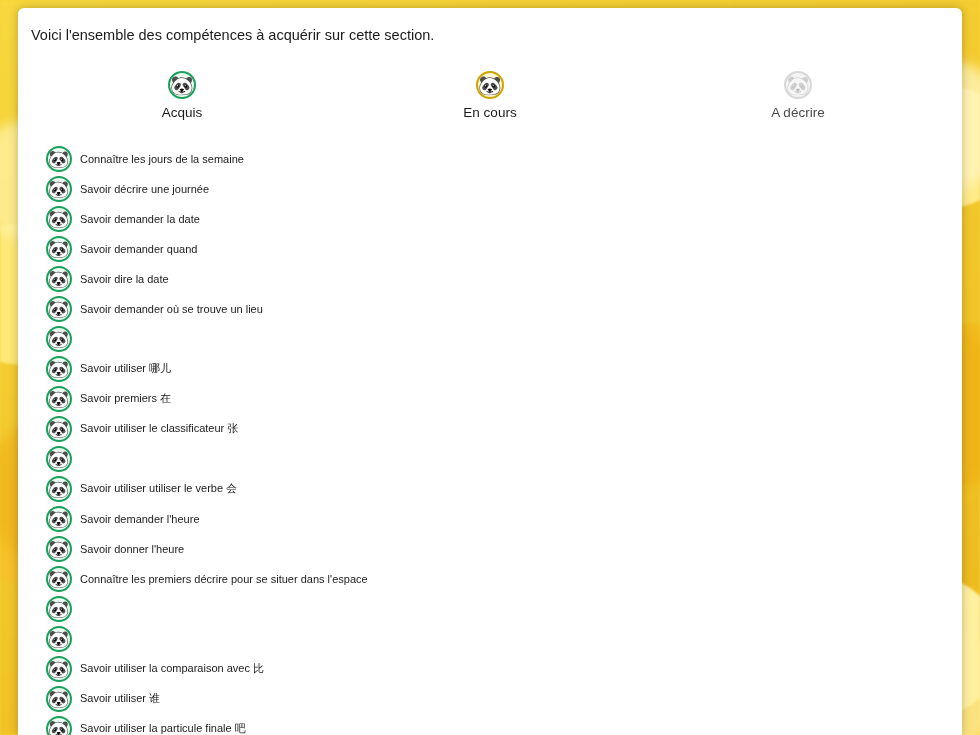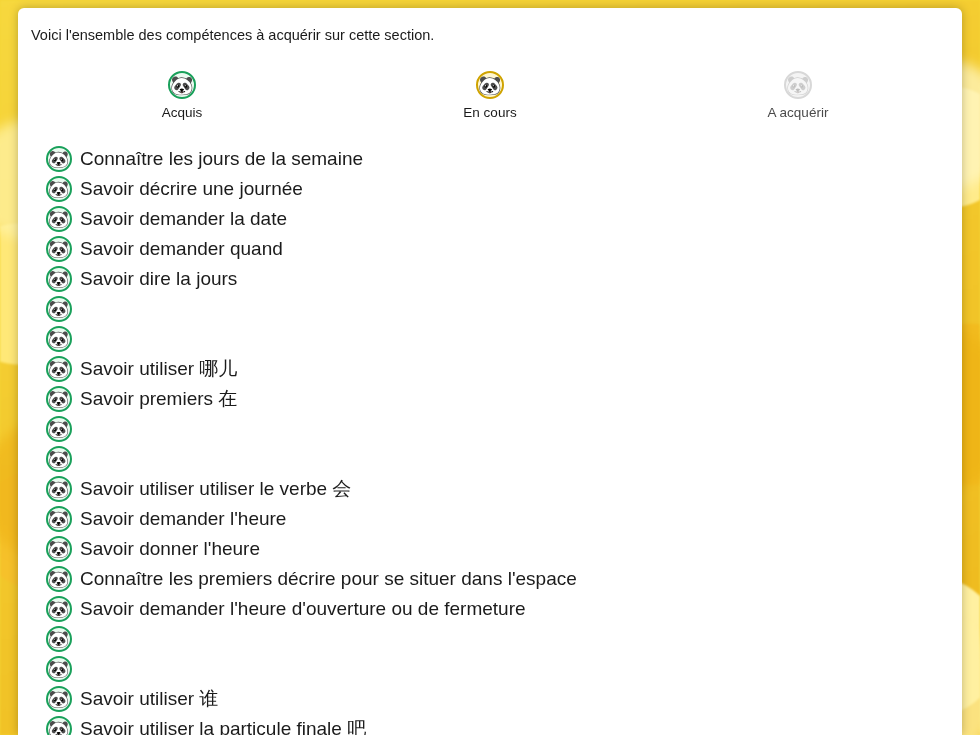--- a/index.html
+++ b/index.html
@@ -118,21 +118,21 @@
     margin-top: 24px;
     padding: 0 0 0 28px;
   }
   .skill-row {
     display: flex;
     align-items: center;
     height: 30px;
   }
   .skill-text {
     margin-left: 8px;
-    font-size: 19px;
+    font-size: 11px;
     color: #1b1b1b;
     white-space: nowrap;
   }
 </style>
 </head>
 <body>
 
 <div id="bg-art">
   <div class="blob" style="left:-30px;top:120px;width:120px;height:120px;background:#fff3a8;"></div>
   <div class="blob" style="left:-20px;top:420px;width:140px;height:140px;background:#f0b61a;"></div>
@@ -159,21 +159,21 @@
           <span class="ring"></span>
             <span class="face">🐼</span>
         </span>
         <span class="legend-label">En cours</span>
       </div>
       <div class="legend-item">
         <span class="panda aacq big">
           <span class="ring"></span>
             <span class="face">🐼</span>
         </span>
-        <span class="legend-label muted">A acquérir</span>
+        <span class="legend-label muted">A décrire</span>
       </div>
     </div>
 
     <div class="skills" id="skills-list">
         <div class="skill-row">
           <span class="panda acquis">
             <span class="ring"></span>
             <span class="face">🐼</span>
           </span>
           <span class="skill-text">Connaître les jours de la semaine</span>
@@ -197,27 +197,28 @@
             <span class="ring"></span>
             <span class="face">🐼</span>
           </span>
           <span class="skill-text">Savoir demander quand</span>
         </div>
         <div class="skill-row">
           <span class="panda acquis">
             <span class="ring"></span>
             <span class="face">🐼</span>
           </span>
-          <span class="skill-text">Savoir dire la jours</span>
-        </div>
-        <div class="skill-row">
-          <span class="panda acquis">
-            <span class="ring"></span>
-            <span class="face">🐼</span>
-          </span>
+          <span class="skill-text">Savoir dire la date</span>
+        </div>
+        <div class="skill-row">
+          <span class="panda acquis">
+            <span class="ring"></span>
+            <span class="face">🐼</span>
+          </span>
+          <span class="skill-text">Savoir demander où se trouve un lieu</span>
         </div>
         <div class="skill-row">
           <span class="panda acquis">
             <span class="ring"></span>
             <span class="face">🐼</span>
           </span>
         </div>
         <div class="skill-row">
           <span class="panda acquis">
             <span class="ring"></span>
@@ -230,20 +231,21 @@
             <span class="ring"></span>
             <span class="face">🐼</span>
           </span>
           <span class="skill-text">Savoir premiers 在</span>
         </div>
         <div class="skill-row">
           <span class="panda acquis">
             <span class="ring"></span>
             <span class="face">🐼</span>
           </span>
+          <span class="skill-text">Savoir utiliser le classificateur 张</span>
         </div>
         <div class="skill-row">
           <span class="panda acquis">
             <span class="ring"></span>
             <span class="face">🐼</span>
           </span>
         </div>
         <div class="skill-row">
           <span class="panda acquis">
             <span class="ring"></span>
@@ -270,33 +272,33 @@
             <span class="ring"></span>
             <span class="face">🐼</span>
           </span>
           <span class="skill-text">Connaître les premiers décrire pour se situer dans l'espace</span>
         </div>
         <div class="skill-row">
           <span class="panda acquis">
             <span class="ring"></span>
             <span class="face">🐼</span>
           </span>
-          <span class="skill-text">Savoir demander l'heure d'ouverture ou de fermeture</span>
-        </div>
-        <div class="skill-row">
-          <span class="panda acquis">
-            <span class="ring"></span>
-            <span class="face">🐼</span>
-          </span>
-        </div>
-        <div class="skill-row">
-          <span class="panda acquis">
-            <span class="ring"></span>
-            <span class="face">🐼</span>
-          </span>
+        </div>
+        <div class="skill-row">
+          <span class="panda acquis">
+            <span class="ring"></span>
+            <span class="face">🐼</span>
+          </span>
+        </div>
+        <div class="skill-row">
+          <span class="panda acquis">
+            <span class="ring"></span>
+            <span class="face">🐼</span>
+          </span>
+          <span class="skill-text">Savoir utiliser la comparaison avec 比</span>
         </div>
         <div class="skill-row">
           <span class="panda acquis">
             <span class="ring"></span>
             <span class="face">🐼</span>
           </span>
           <span class="skill-text">Savoir utiliser 谁</span>
         </div>
         <div class="skill-row">
           <span class="panda acquis">

